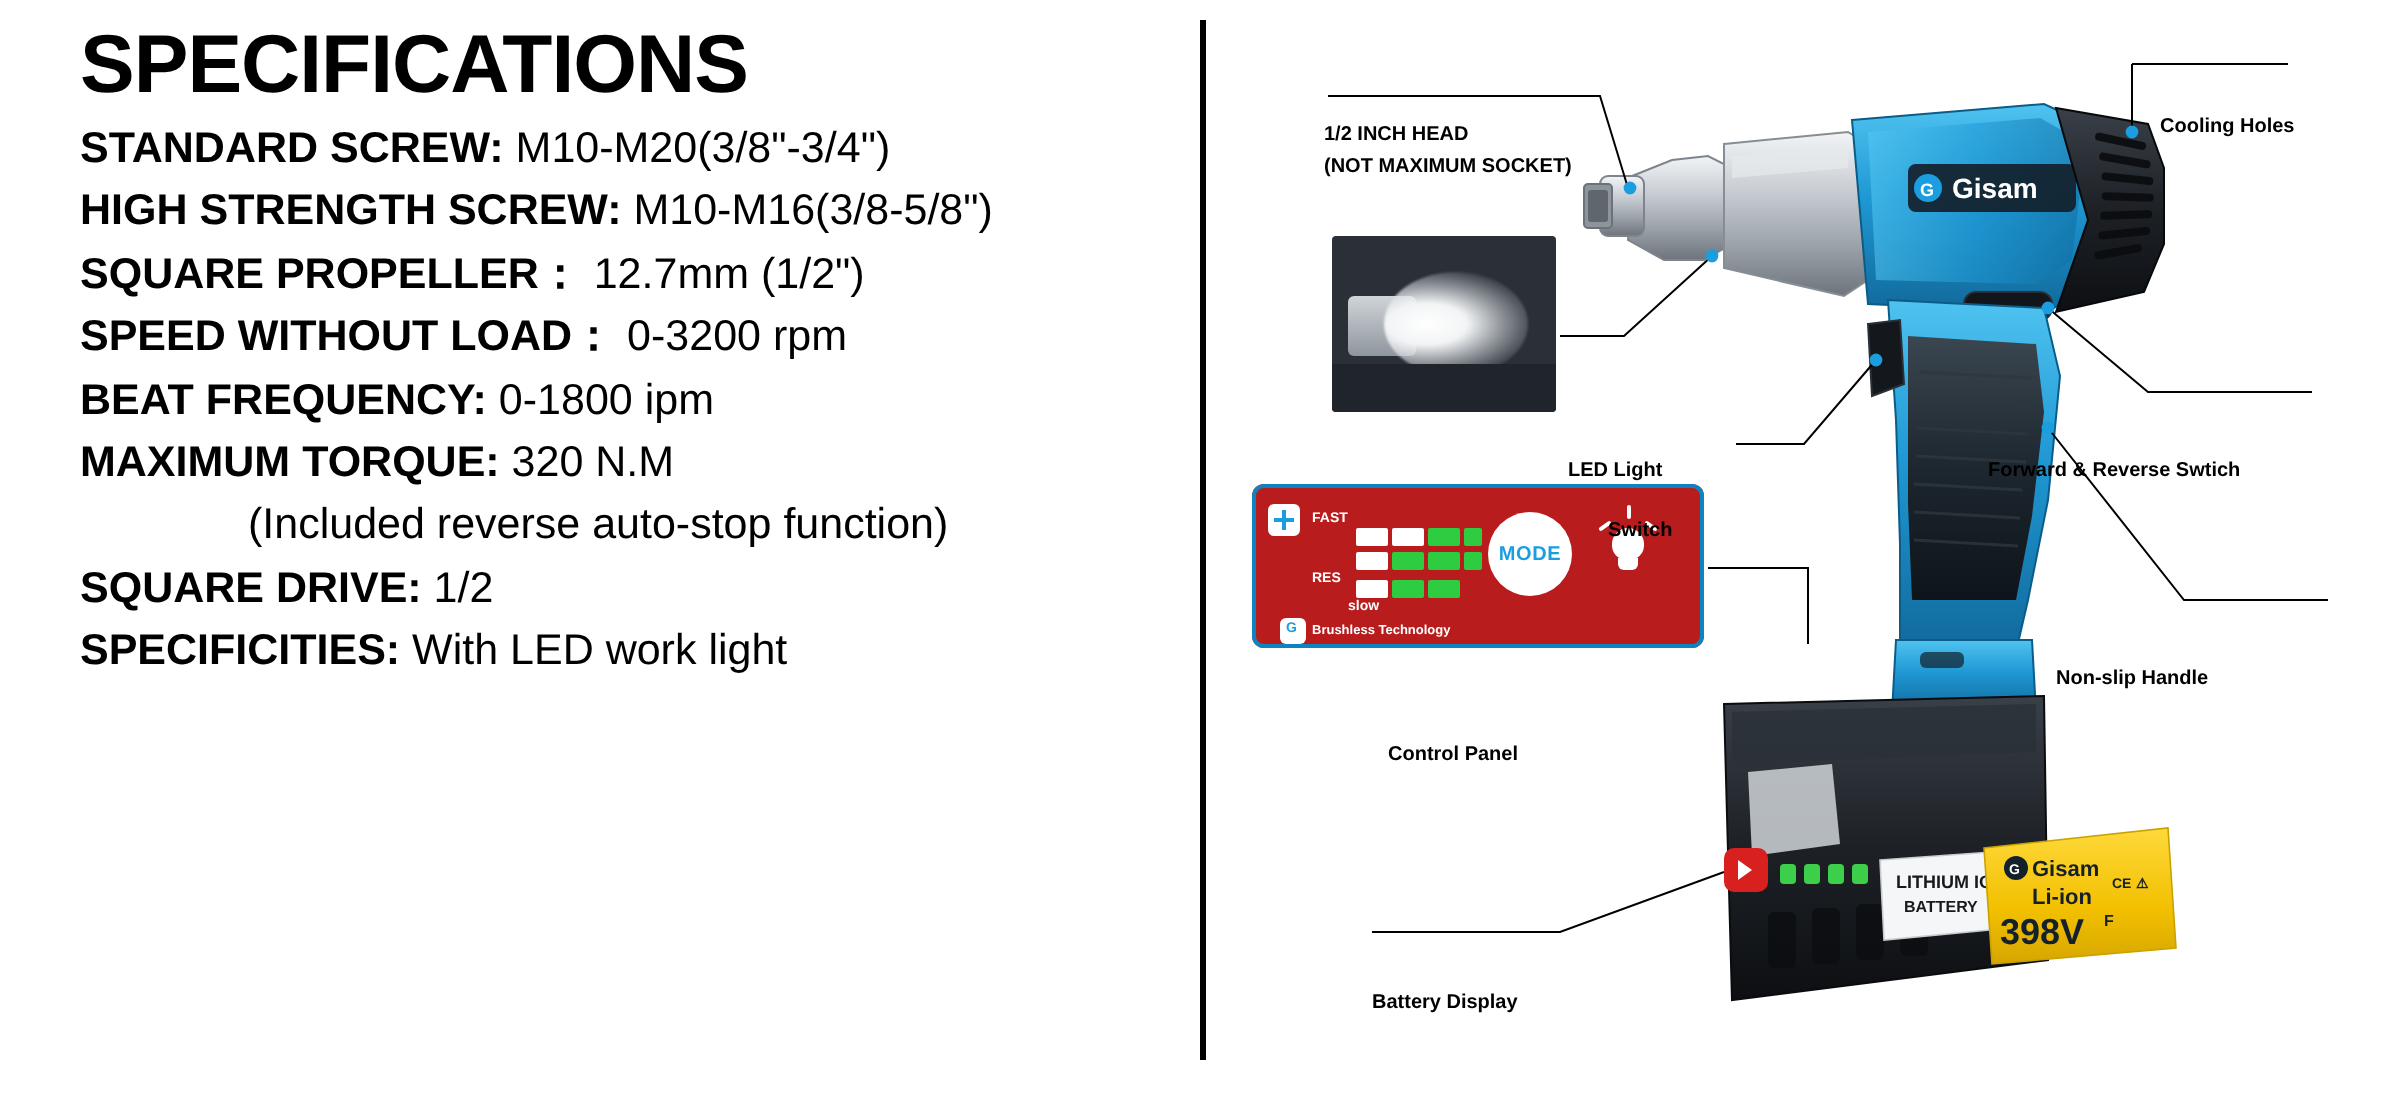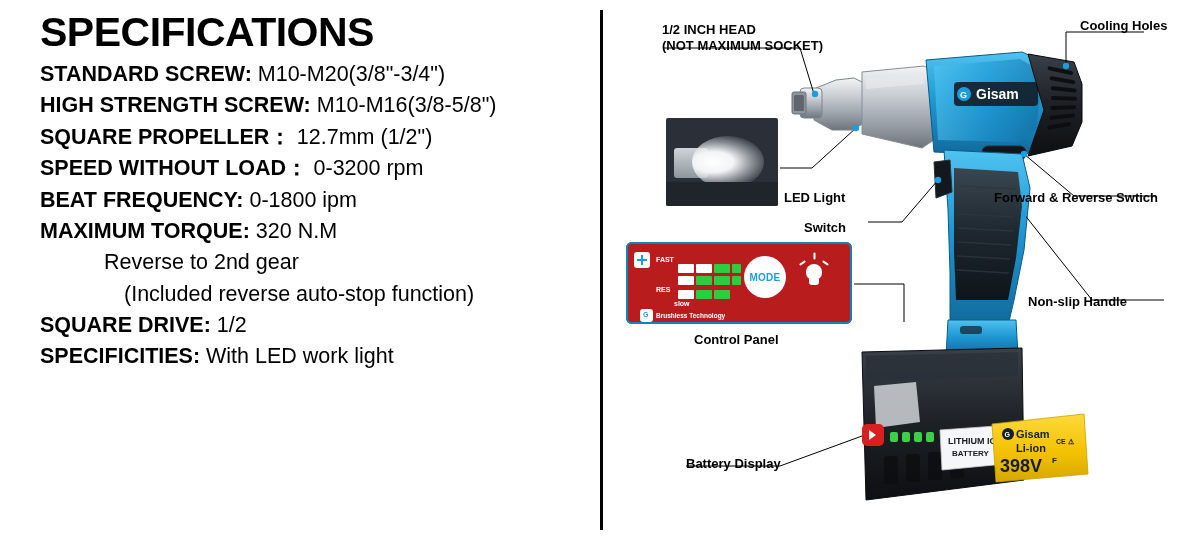--- a/index.html
+++ b/index.html
@@ -71,25 +71,26 @@
   
   .art {
     position: absolute;
     left: 604px;
     top: 0;
     width: 596px;
     height: 552px;
   }
   .callout-text {
     position: absolute;
-    font-size: 13px;
+    font-size: 10px;
     font-weight: bold;
     line-height: 1.18;
     white-space: nowrap;
     color: #000;
+    margin-top: 40px;
   }
 
   
   .led-inset {
     position: absolute;
     left: 62px;
     top: 118px;
     width: 112px;
     height: 88px;
     background: #2b3038;
@@ -253,23 +254,20 @@
         <span class="k">SQUARE PROPELLER：</span><span class="v">  12.7mm (1/2")</span>
       </div>
       <div class="spec-row">
         <span class="k">SPEED WITHOUT LOAD：</span><span class="v"> 0-3200 rpm</span>
       </div>
       <div class="spec-row">
         <span class="k">BEAT FREQUENCY:</span><span class="v"> 0-1800 ipm</span>
       </div>
       <div class="spec-row">
         <span class="k">MAXIMUM TORQUE:</span><span class="v"> 320 N.M</span>
-      </div>
-      <div class="spec-row indent1">
-        <span class="v">Reverse to 2nd gear</span>
       </div>
       <div class="spec-row indent2">
         <span class="v">(Included reverse auto-stop function)</span>
       </div>
       <div class="spec-row">
         <span class="k">SQUARE DRIVE:</span><span class="v"> 1/2</span>
       </div>
       <div class="spec-row">
         <span class="k">SPECIFICITIES:</span><span class="v"> With LED work light</span>
       </div>

